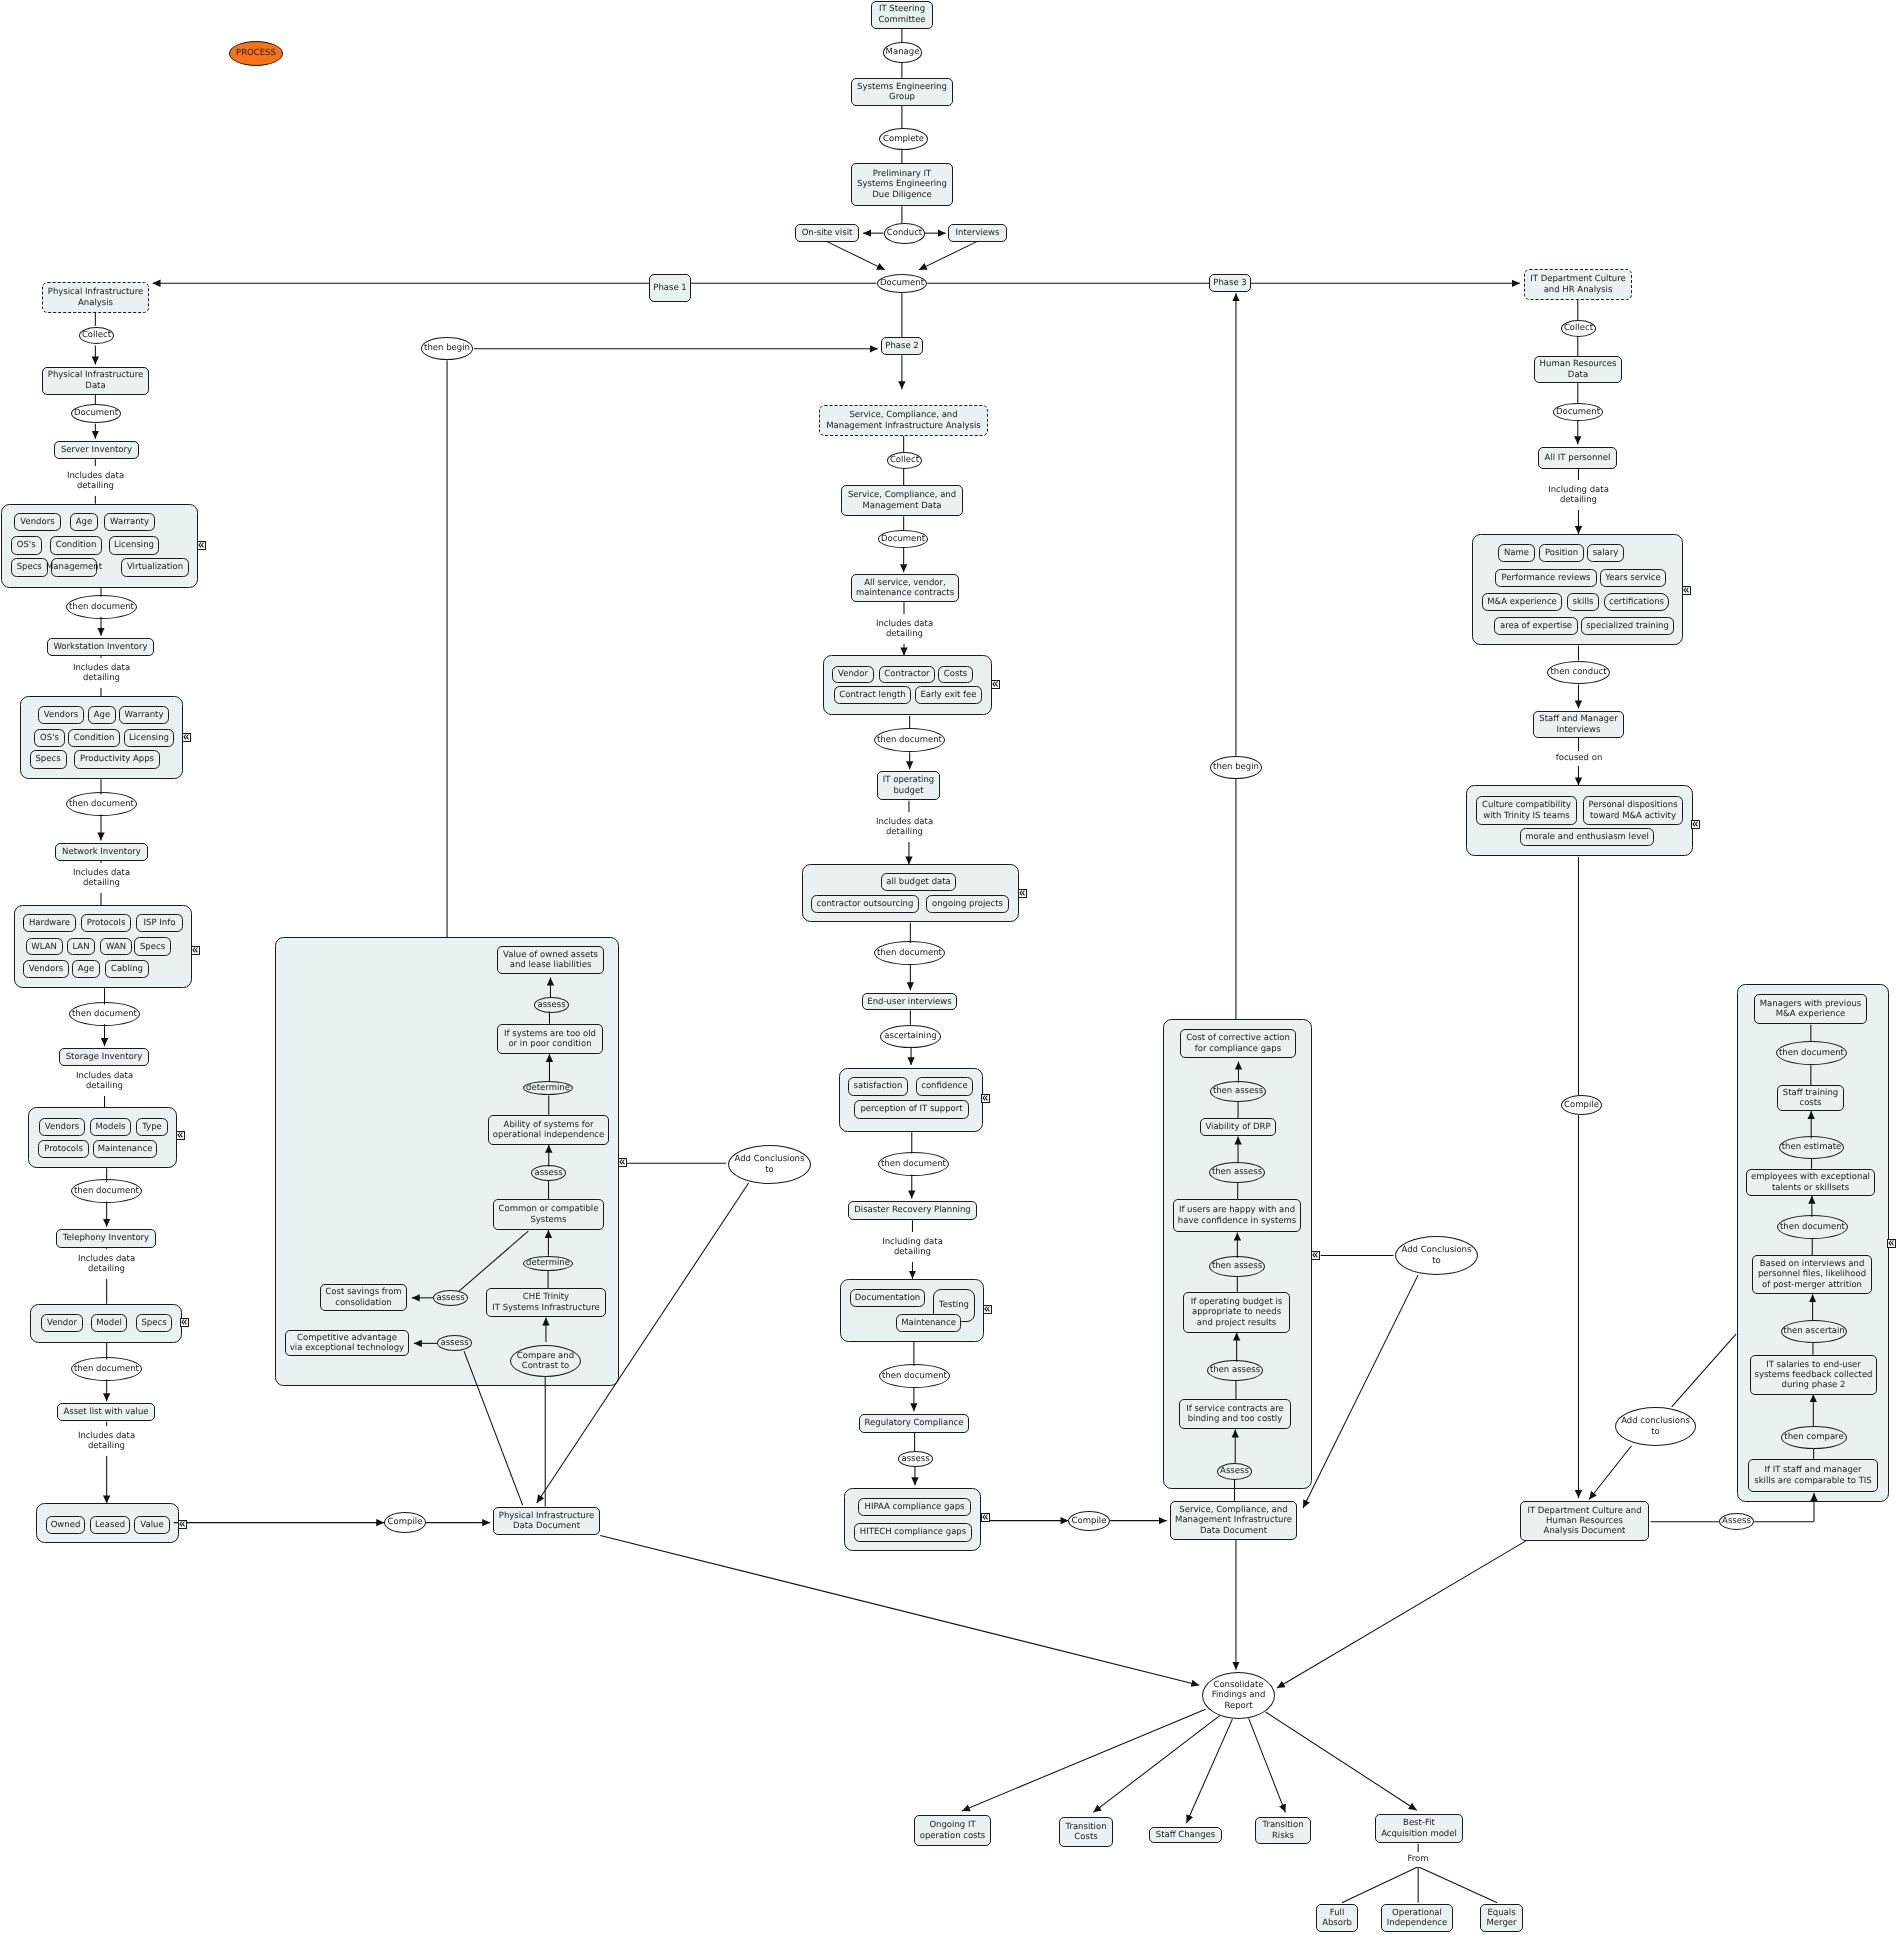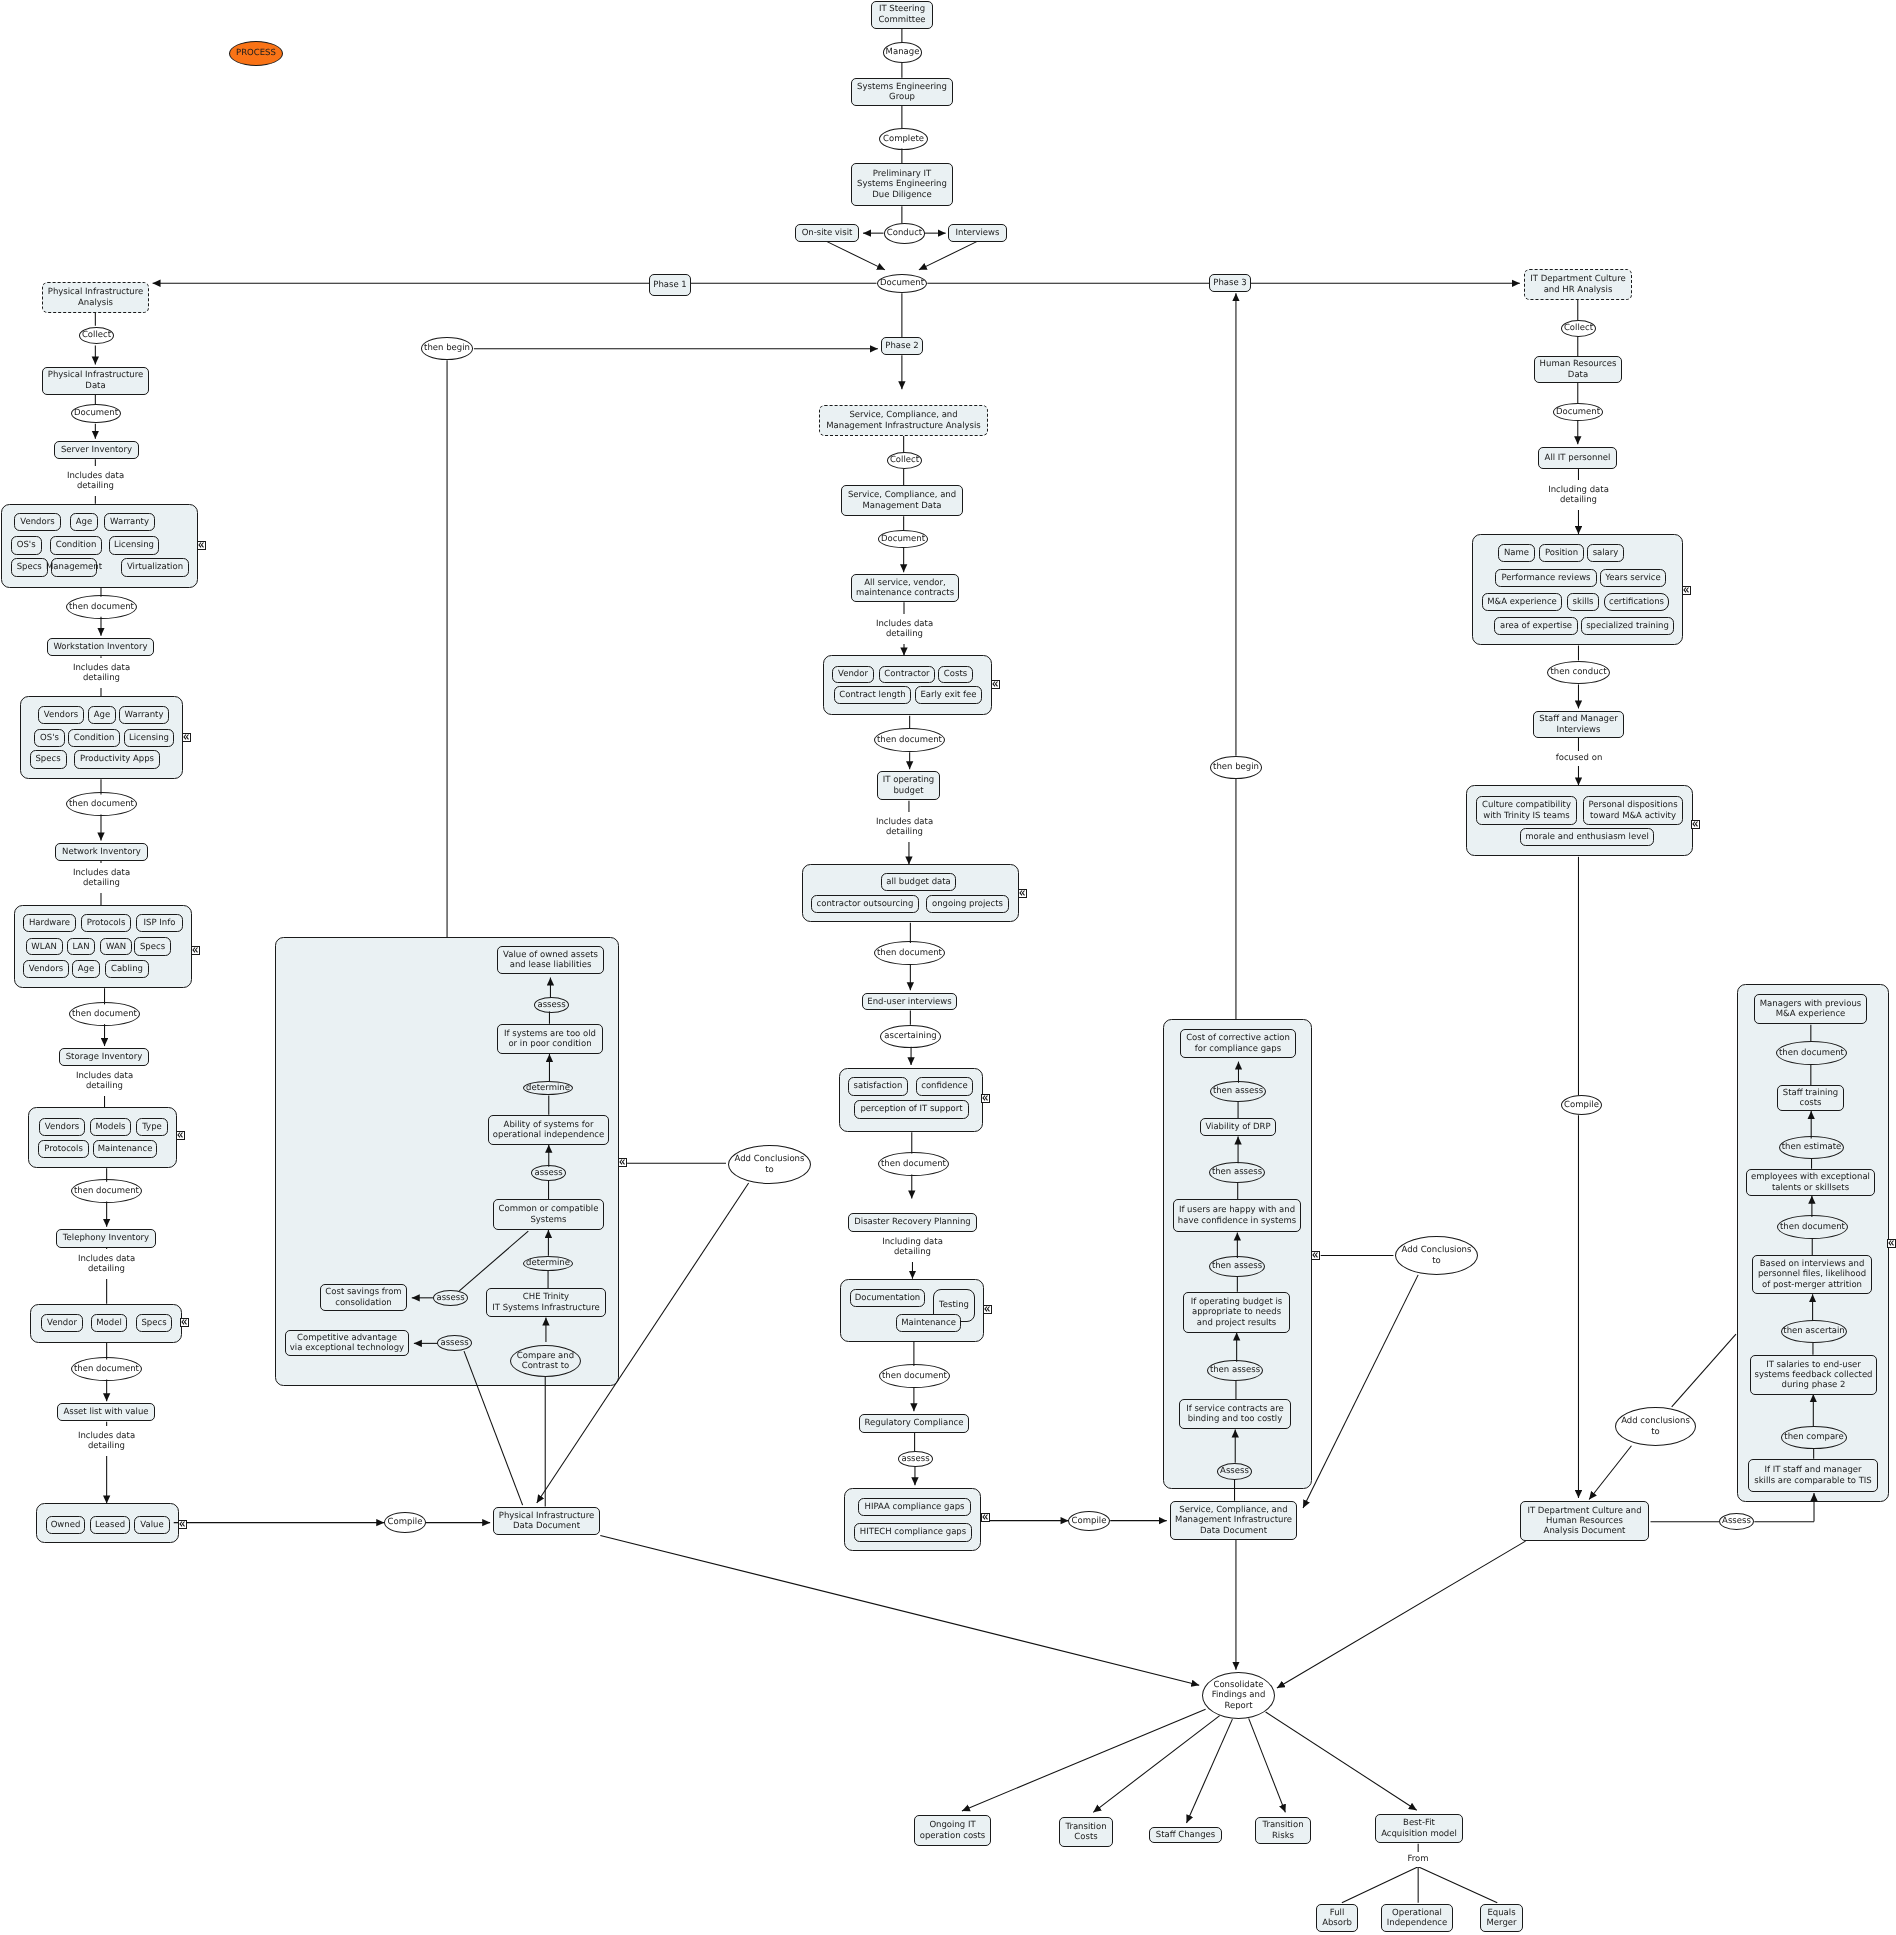--- a/index.html
+++ b/index.html
@@ -197,21 +197,21 @@
     </div>
     <div class="nd ell" style="left: 884px; top: 223px; width: 41px; height: 20.5px;">
       <span>Conduct</span>
     </div>
     <div class="nd box" style="left: 948px; top: 224px; width: 59px; height: 17.7px;">
       <span>Interviews</span>
     </div>
     <div class="nd ell" style="left: 877px; top: 274px; width: 50px; height: 19px;">
       <span>Document</span>
     </div>
-    <div class="nd box" style="left: 649px; top: 274px; width: 42px; height: 22px;">
+    <div class="nd box" style="left: 649px; top: 274px; width: 42px; height: 28px;">
       <span>Phase 1</span>
     </div>
     <div class="nd box" style="left: 1209px; top: 274px; width: 42px; height: 17.7px;">
       <span>Phase 3</span>
     </div>
     <div class="nd box" style="left: 881px; top: 337px; width: 42px; height: 17.7px;">
       <span>Phase 2</span>
     </div>
     <div class="nd ell" style="left: 421px; top: 337px; width: 52px; height: 22.6px;">
       <span>then begin</span>
@@ -608,21 +608,21 @@
     </div>
     <div class="nd pill" style="left: 916px; top: 1077px; width: 57px; height: 19px;">
       <span>confidence</span>
     </div>
     <div class="nd pill" style="left: 854px; top: 1100px; width: 115px; height: 19px;">
       <span>perception of IT support</span>
     </div>
     <div class="nd ell" style="left: 878px; top: 1152px; width: 71px; height: 24px;">
       <span>then document</span>
     </div>
-    <div class="nd box" style="left: 848px; top: 1201px; width: 129px; height: 19px; margin-top: 12px;">
+    <div class="nd box" style="left: 848px; top: 1201px; width: 129px; height: 19px;">
       <span>Disaster Recovery Planning</span>
     </div>
     <div class="nd plain" style="left: 870px; top: 1232px; width: 85px; height: 30px;">
       <span>Including data<br>detailing</span>
     </div>
     <div class="nd pill" style="left: 850px; top: 1289px; width: 75px; height: 18.4px;">
       <span>Documentation</span>
     </div>
     <div class="nd pill" style="left: 933px; top: 1289px; width: 42px; height: 33px; border-radius: 8px;">
       <span>Testing</span>

